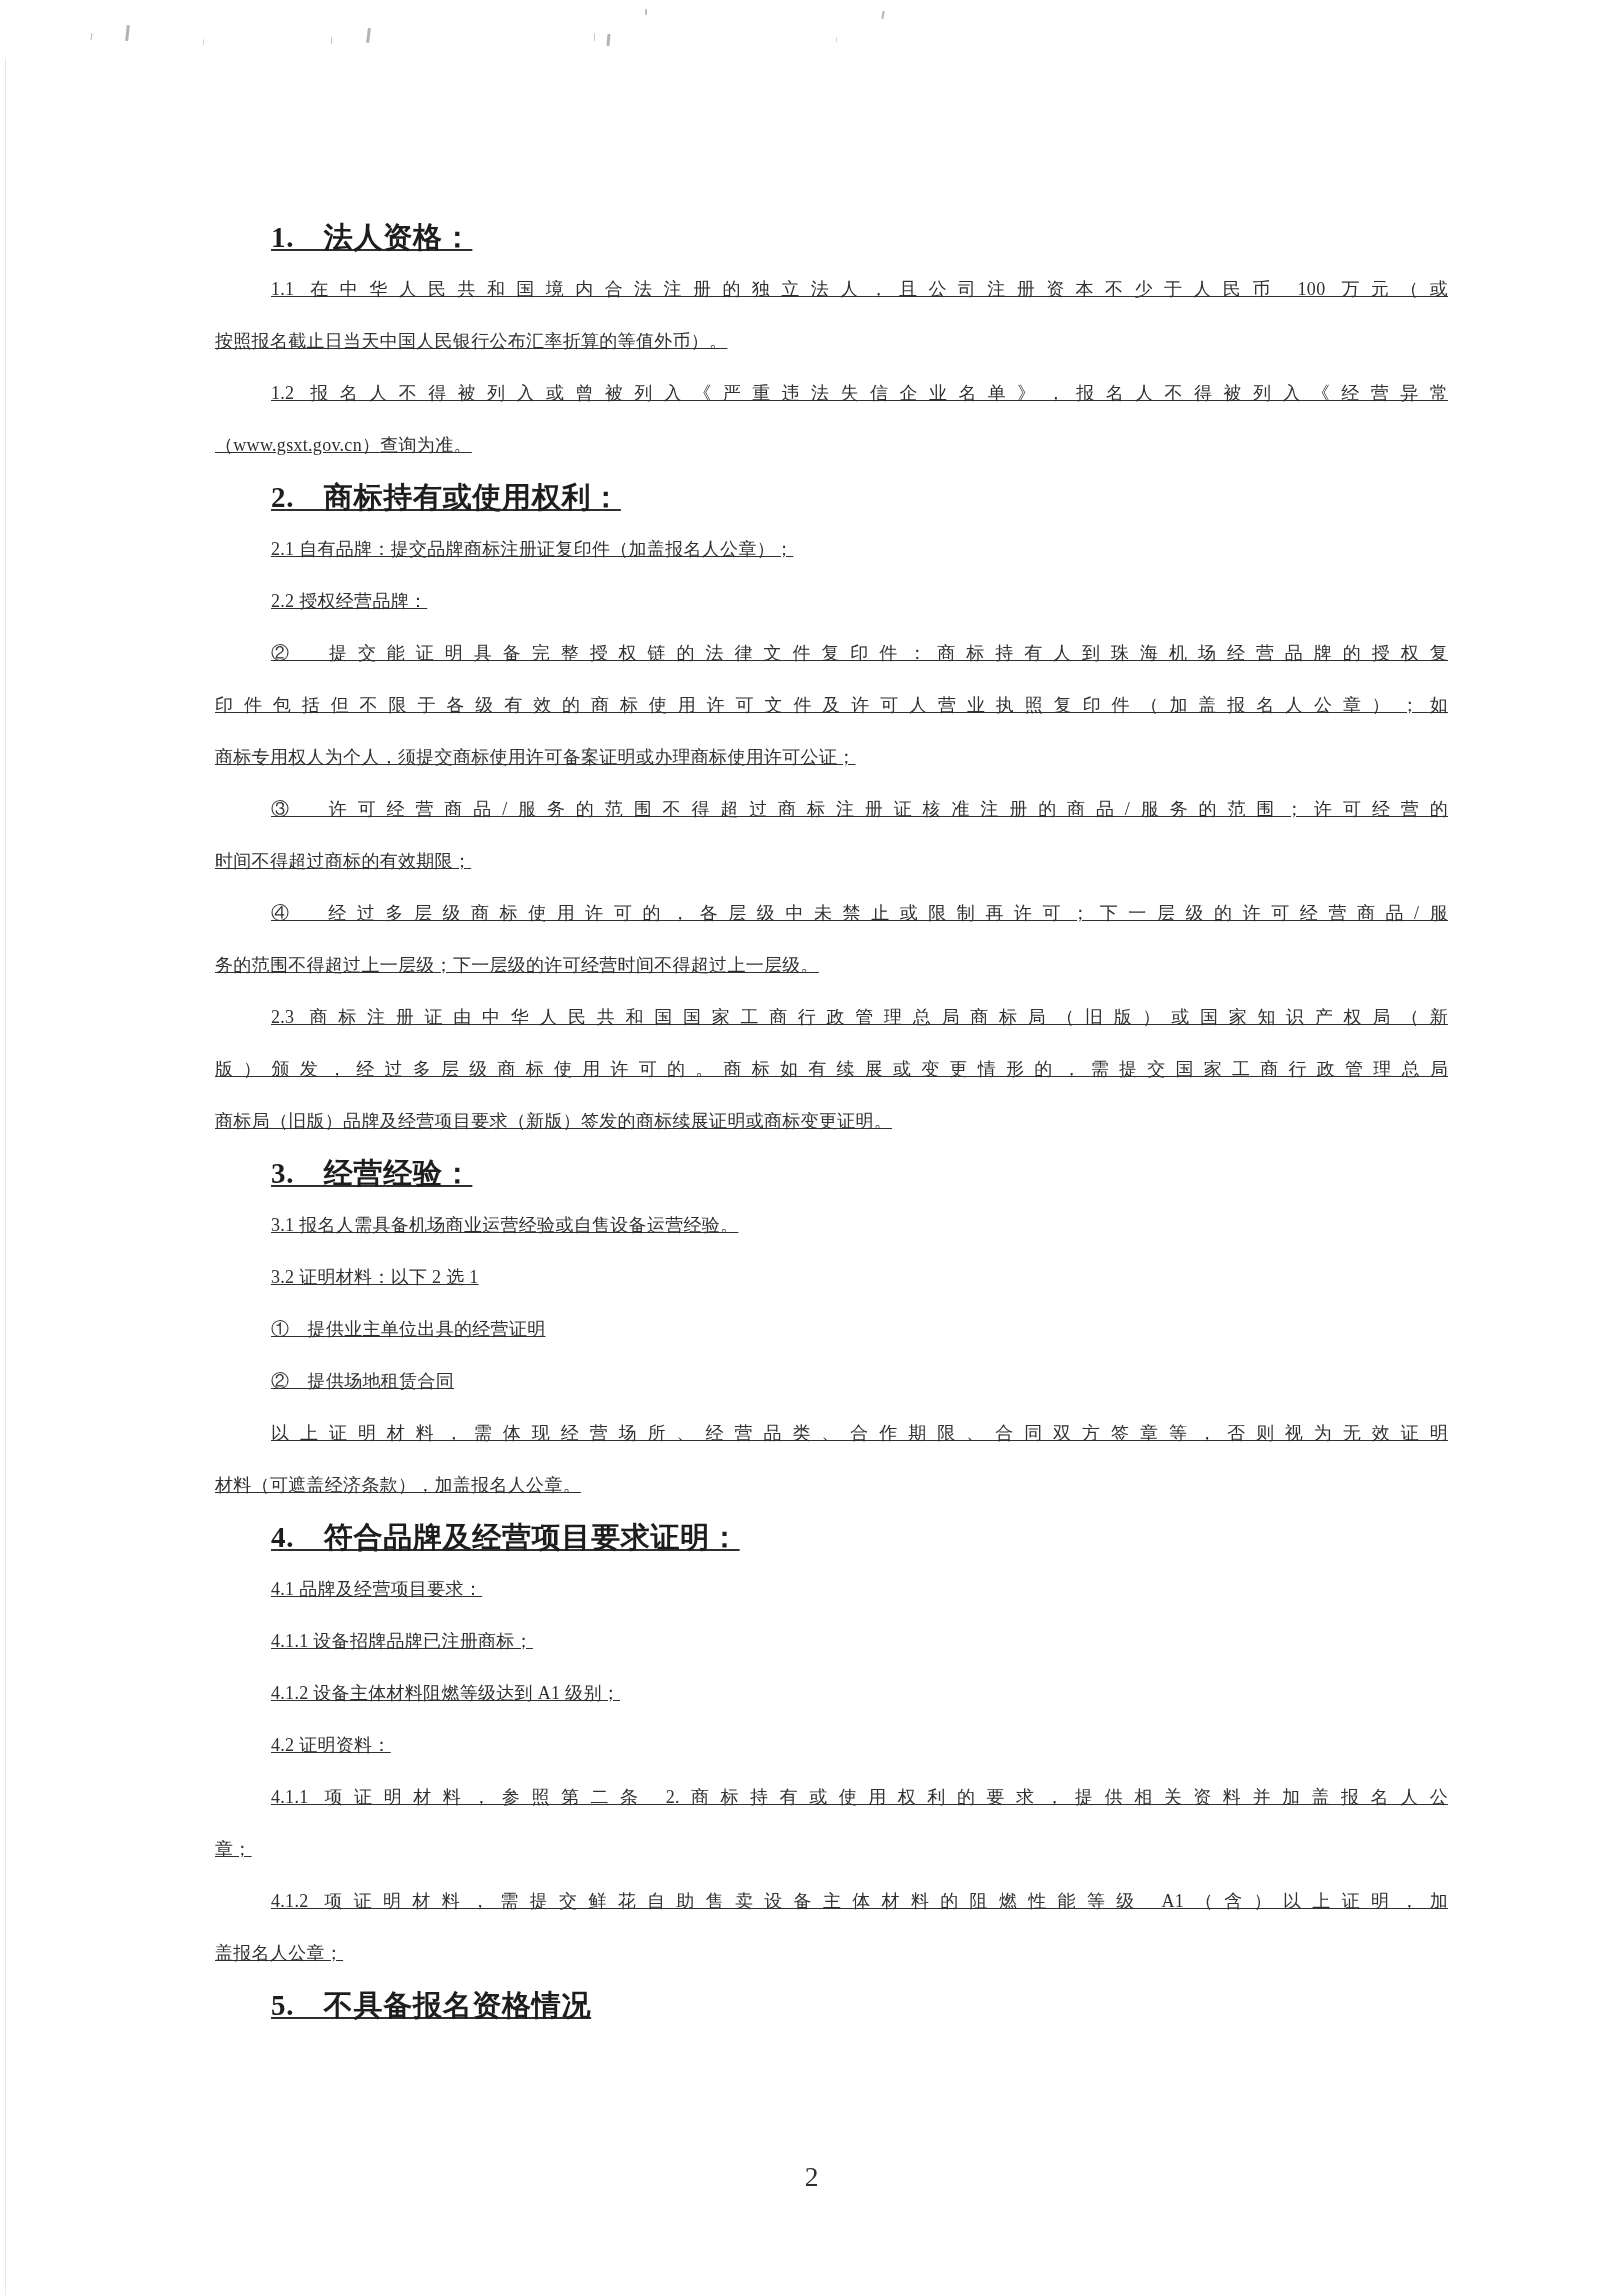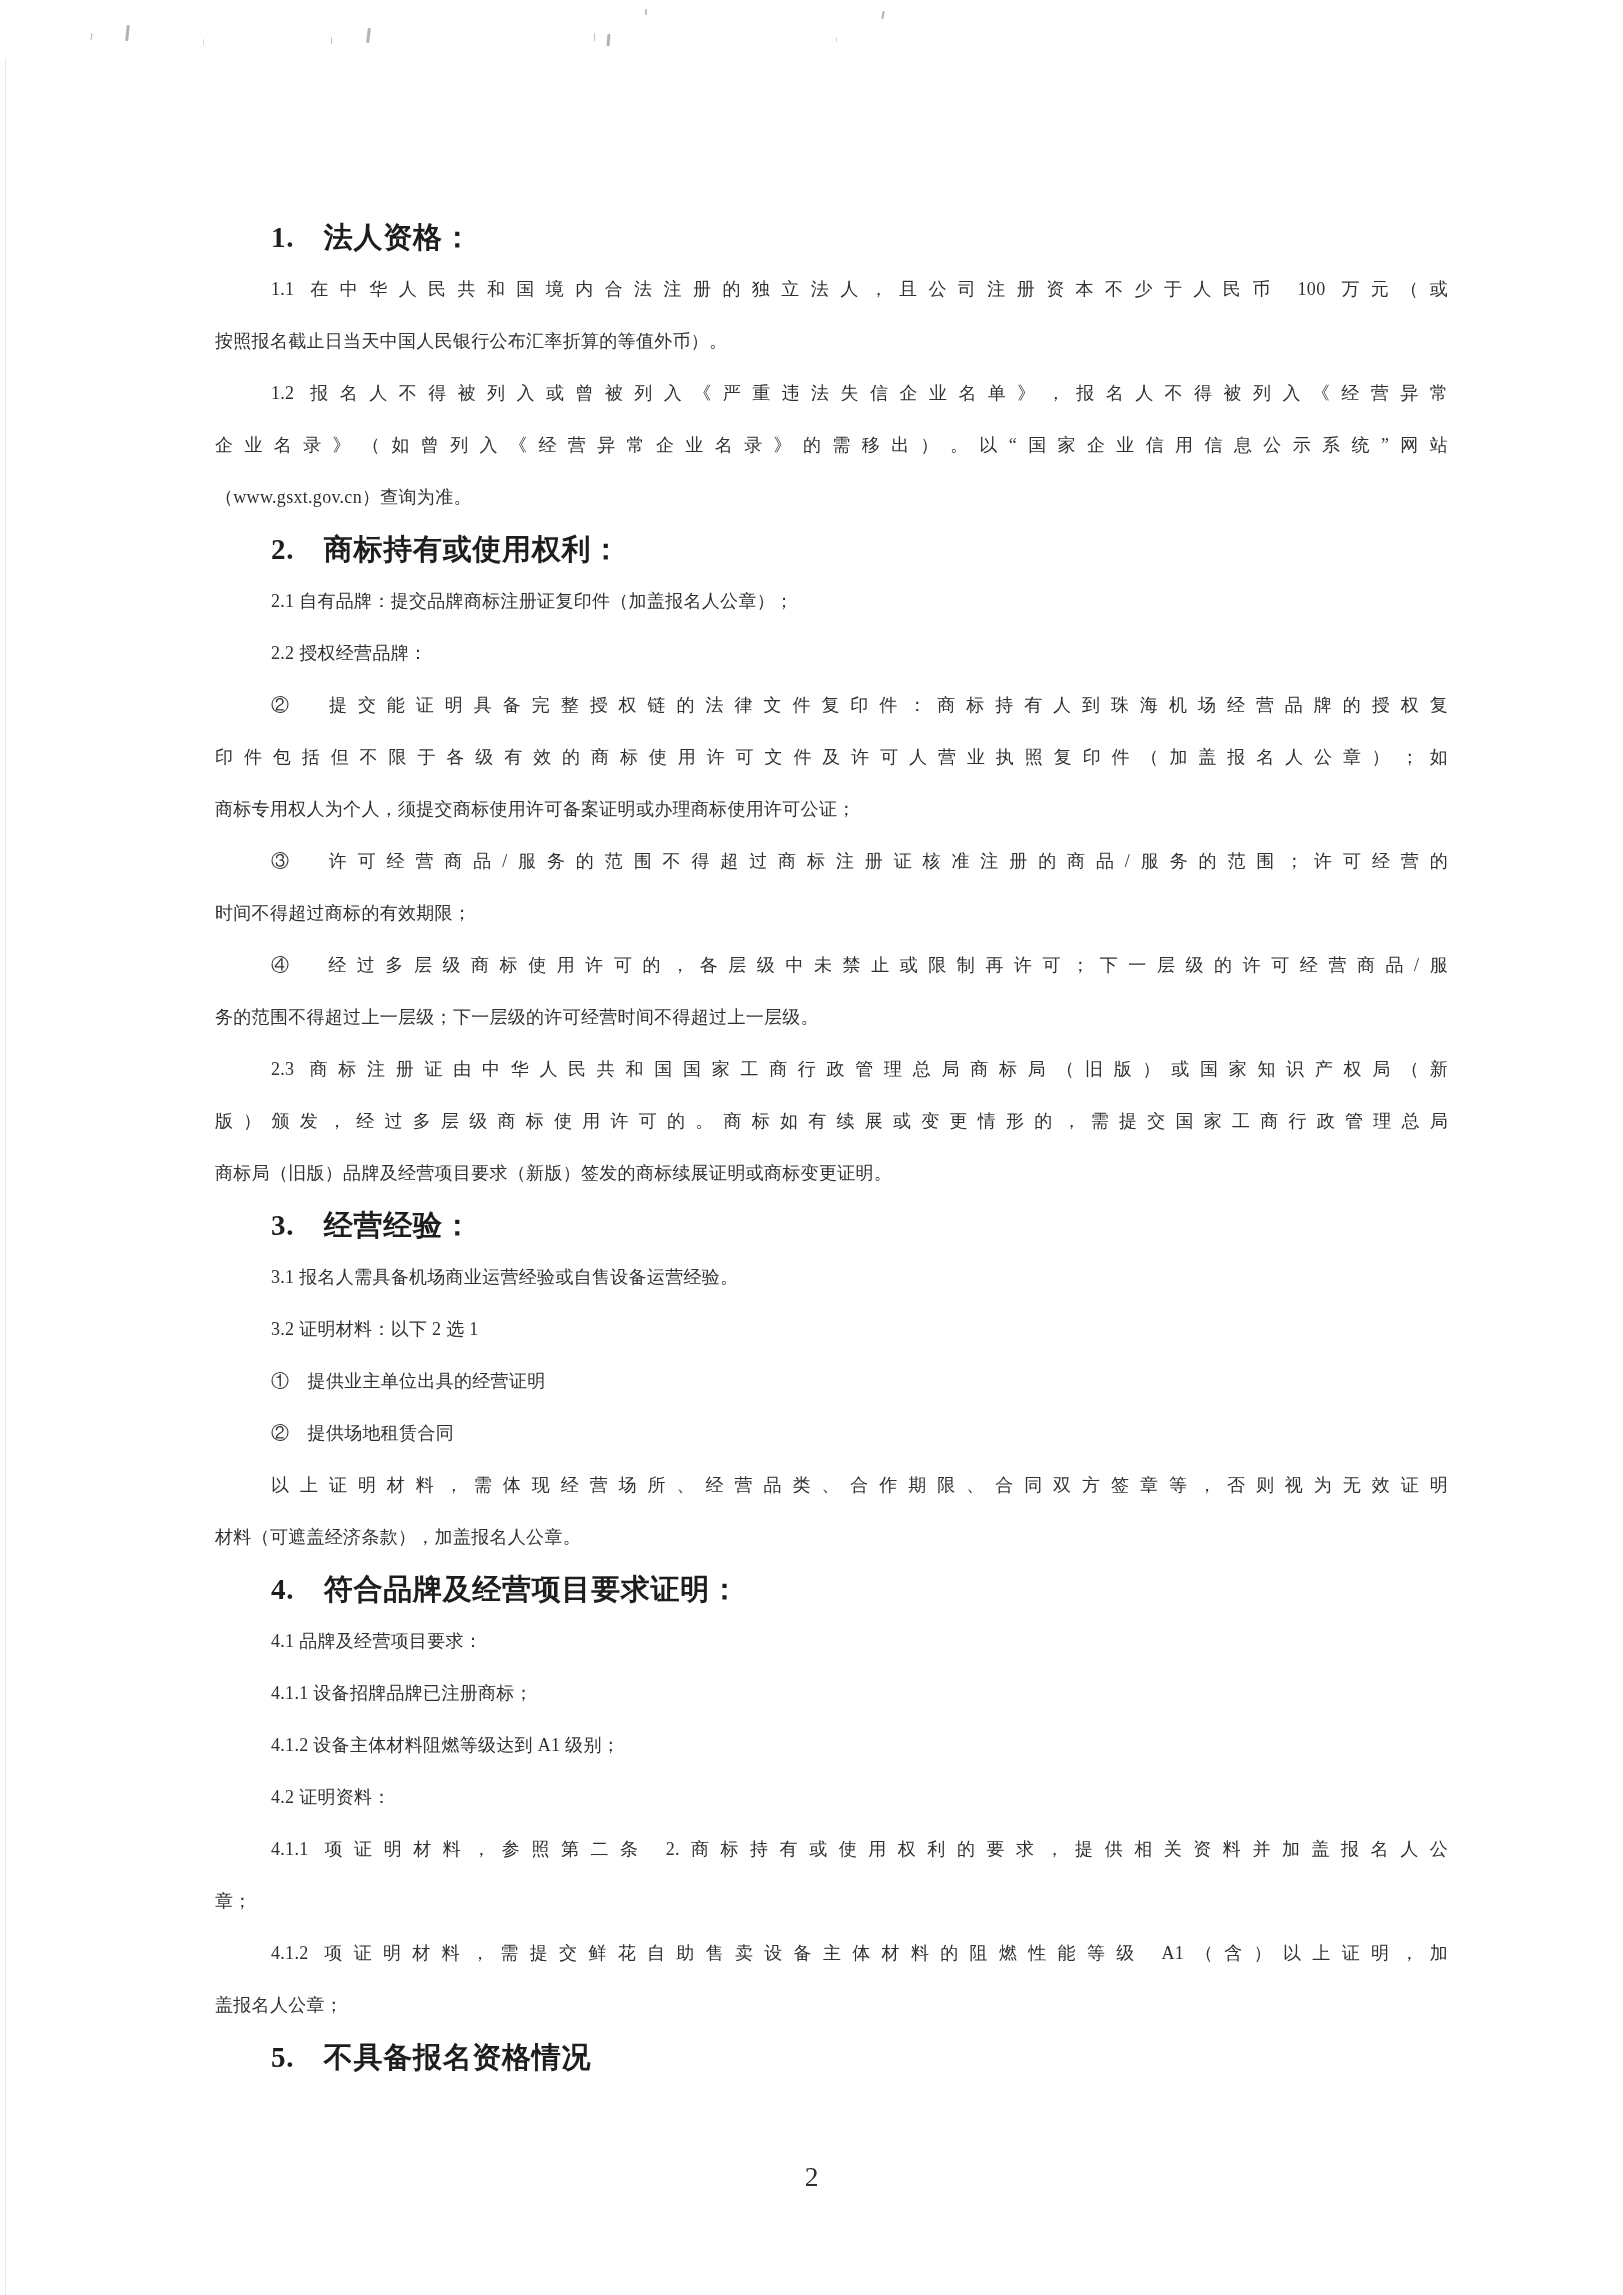--- a/index.html
+++ b/index.html
@@ -16,20 +16,21 @@
     left: 0; top: 0;
     width: 1623px; height: 2295px;
     background: #ffffff;
   }
   .doc {
     position: absolute;
     left: 215px;
     top: 211px;
     width: 1233px;
     color: #303030;
+    text-decoration: underline;
   }
   .line {
     font-size: 18px;
     line-height: 52px;
     height: 52px;
     overflow: visible;
     text-align: left;
     letter-spacing: 0.3px;
   }
   .line.fill {
@@ -94,21 +95,20 @@
   <div class="speck s7"></div>
   <div class="speck s8"></div>
   <div class="speck s9"></div>
   <div class="speck s10"></div>
 
   <div class="doc">
       <div class="line first heading">1.　法人资格：</div>
       <div class="line first fill">1.1 在中华人民共和国境内合法注册的独立法人，且公司注册资本不少于人民币 100 万元（或</div>
       <div class="line">按照报名截止日当天中国人民银行公布汇率折算的等值外币）。</div>
       <div class="line first fill">1.2 报名人不得被列入或曾被列入《严重违法失信企业名单》，报名人不得被列入《经营异常</div>
-      <div class="line fill">企业名录》（如曾列入《经营异常企业名录》的需移出）。以“国家企业信用信息公示系统”网站</div>
       <div class="line">（www.gsxt.gov.cn）查询为准。</div>
       <div class="line first heading">2.　商标持有或使用权利：</div>
       <div class="line first">2.1 自有品牌：提交品牌商标注册证复印件（加盖报名人公章）；</div>
       <div class="line first">2.2 授权经营品牌：</div>
       <div class="line first fill">②　提交能证明具备完整授权链的法律文件复印件：商标持有人到珠海机场经营品牌的授权复</div>
       <div class="line fill">印件包括但不限于各级有效的商标使用许可文件及许可人营业执照复印件（加盖报名人公章）；如</div>
       <div class="line">商标专用权人为个人，须提交商标使用许可备案证明或办理商标使用许可公证；</div>
       <div class="line first fill">③　许可经营商品/服务的范围不得超过商标注册证核准注册的商品/服务的范围；许可经营的</div>
       <div class="line">时间不得超过商标的有效期限；</div>
       <div class="line first fill">④　经过多层级商标使用许可的，各层级中未禁止或限制再许可；下一层级的许可经营商品/服</div>

